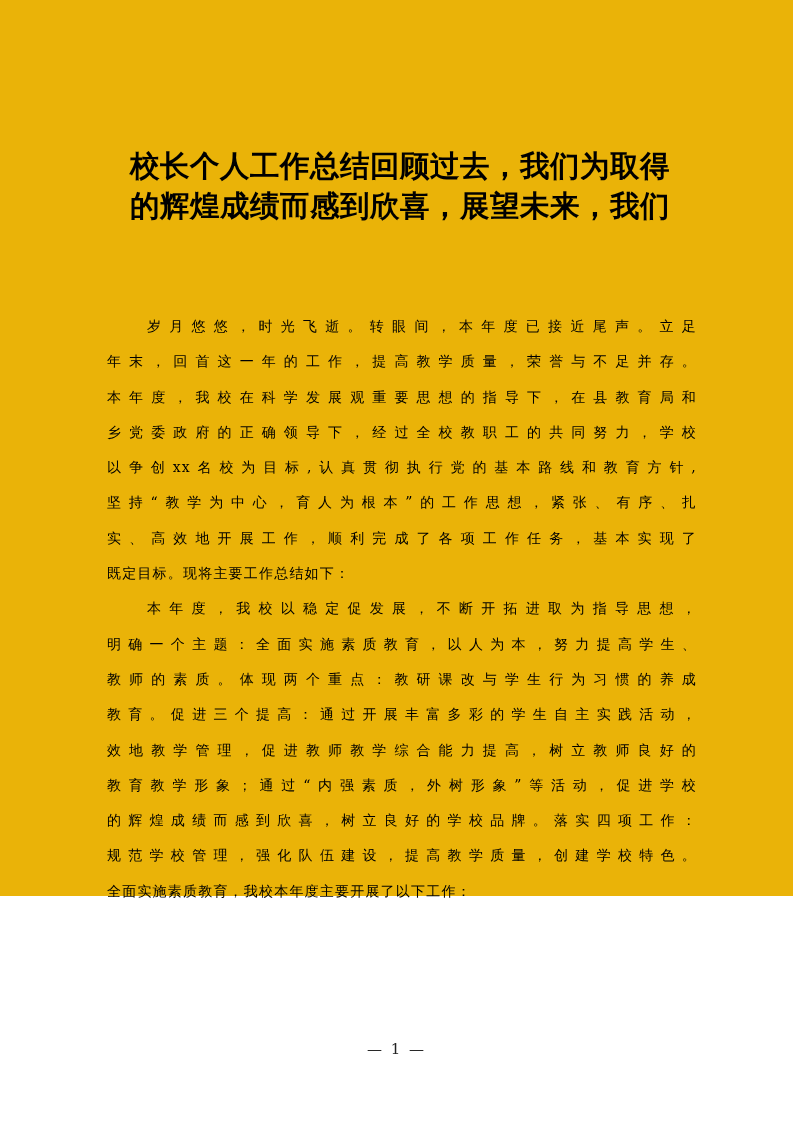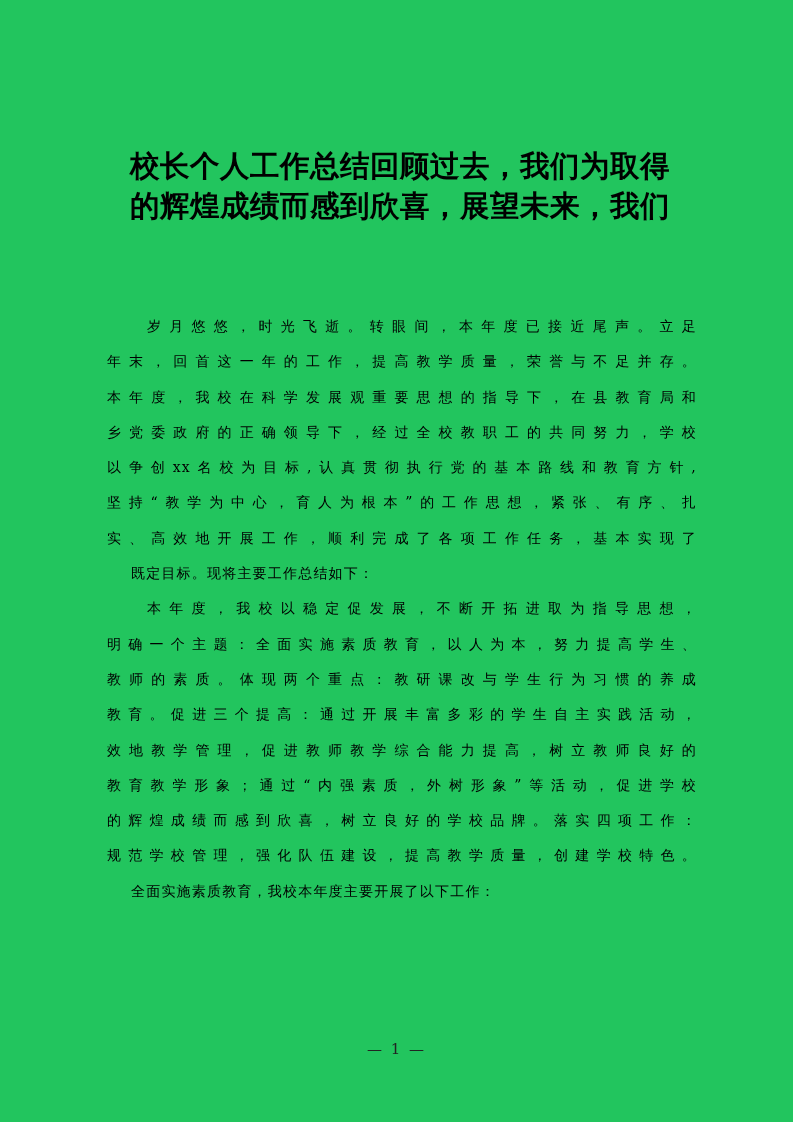--- a/index.html
+++ b/index.html
@@ -11,22 +11,22 @@
       width: 793px;
       height: 1122px;
       position: relative;
       overflow: hidden;
       color: #000000;
     }
     .page {
       position: absolute;
       left: 0; top: 0;
       width: 793px;
-      height: 1122px;
-      background: #22c55e;
+      height: 896px;
+      background: #eab308;
     }
     .title {
       position: absolute;
       left: 100px;
       top: 146px;
       width: 600px;
       text-align: center;
       font-family: "DejaVu Sans", sans-serif;
       font-weight: bold;
       font-size: 29.5px;
@@ -49,21 +49,20 @@
     }
     .line {
       display: block;
       white-space: nowrap;
       height: 35.3px;
       text-align: justify;
       text-align-last: justify;
     }
     .line.last {
       text-align-last: left;
-      margin-left: 24px;
     }
     .line.indent {
       padding-left: 40px;
     }
     .heading {
       font-family: "DejaVu Sans", sans-serif;
       font-weight: bold;
       text-align-last: left;
       letter-spacing: 1.5px;
     }

